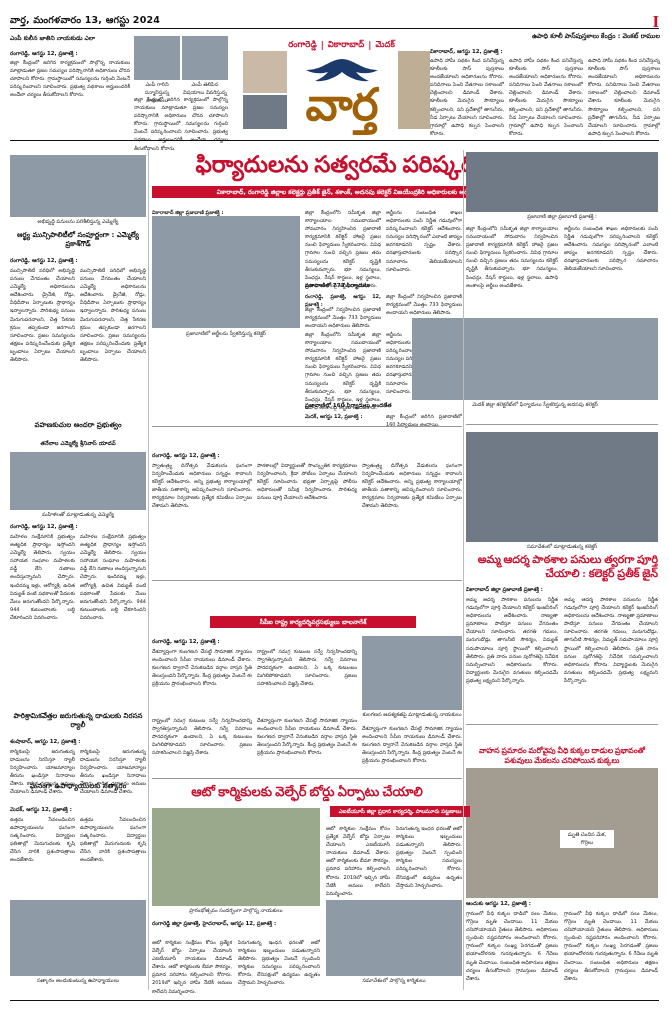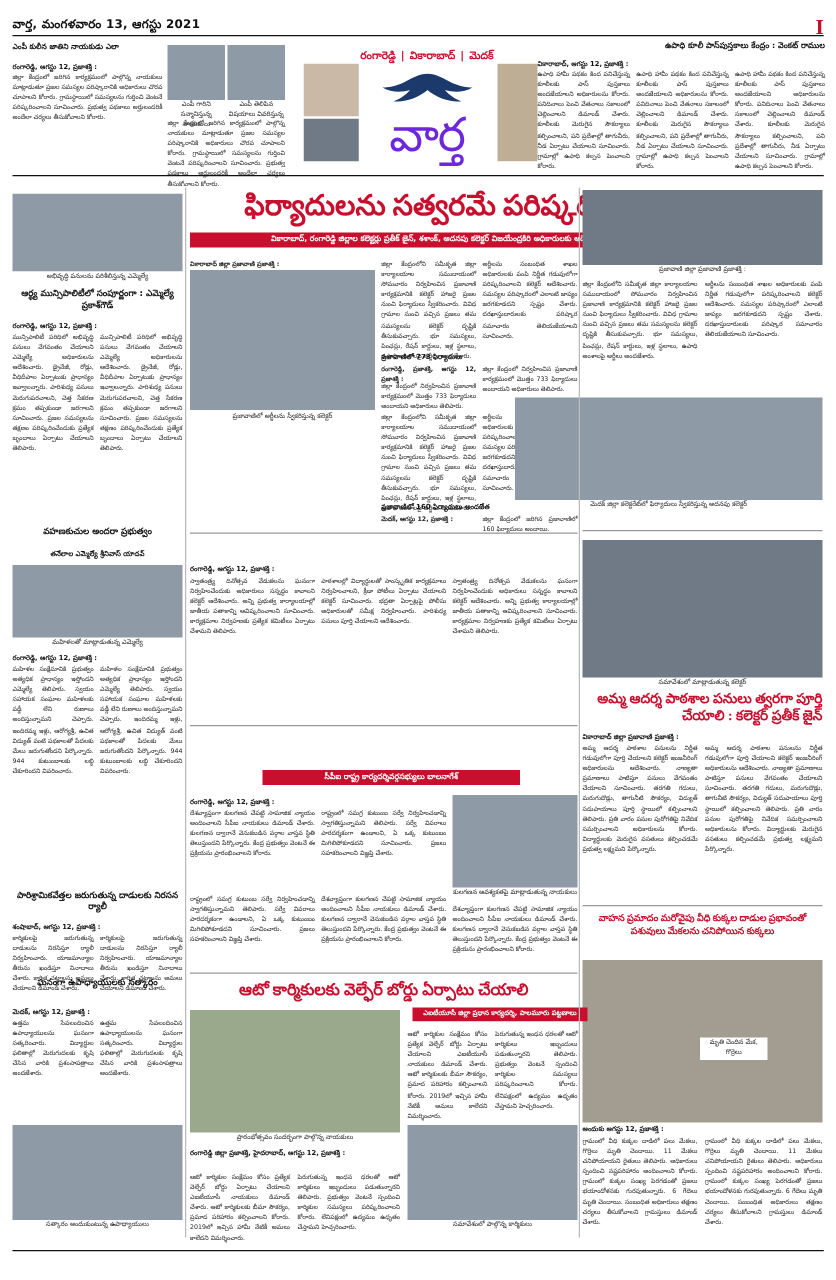--- a/index.html
+++ b/index.html
@@ -29,21 +29,21 @@
     display:flex;align-items:center;justify-content:center;gap:4px;
     font-size:8.5px;font-weight:bold;color:#c8102e;
   }
   .editions span.sep{color:#c8102e;font-weight:bold;}
 
   .logo{
     position:absolute;left:244px;top:40px;width:175px;height:74px;
     display:flex;align-items:flex-end;justify-content:center;
   }
   .logo-text{
-    font-family:"Liberation Serif",serif;font-size:38px;font-weight:normal;color:#6d28d9;
+    font-family:"Liberation Serif",serif;font-size:45px;font-weight:bold;color:#a16207;
     line-height:1;letter-spacing:-1px;
   }
   .logo-bird{
     position:absolute;left:50%;top:2px;transform:translateX(-50%);
   }
 
   
   .ph{background:#b9c3cc;position:absolute;overflow:hidden;}
   .ph.warm{background:#c9b9a6;}
   .ph.crowd{background:#8e9aa6;}
@@ -73,21 +73,21 @@
 
   .datetag{position:absolute;font-size:5.4px;font-weight:bold;color:#111;}
   .vline{position:absolute;width:1px;background:#bbb;}
 </style>
 </head>
 <body>
 
 <div class="page">
 
   <div class="masthead">
-    <div class="dateline">వార్త, మంగళవారం 13, ఆగస్టు 2021</div>
+    <div class="dateline">వార్త, మంగళవారం 13, ఆగస్టు 2024</div>
     <div class="edition-letter">I</div>
     <div class="rule-top"></div>
 
     <div class="editions">
       <span>రంగారెడ్డి</span>
       <span class="sep">|</span>
       <span>వికారాబాద్</span>
       <span class="sep">|</span>
       <span>మెదక్</span>
     </div>
@@ -199,21 +199,21 @@
   <div class="datetag" style="left:152px;top:638px;">రంగారెడ్డి, ఆగస్టు 12, ప్రజాశక్తి :</div>
   <div class="tcol" style="left:152px;top:647px;width:100px;">దేశవ్యాప్తంగా కులగణన చేపట్టి సామాజిక న్యాయం అందించాలని సీపీఐ నాయకులు డిమాండ్ చేశారు. కులగణన ద్వారానే వెనుకబడిన వర్గాల వాస్తవ స్థితి తెలుస్తుందని పేర్కొన్నారు. కేంద్ర ప్రభుత్వం వెంటనే ఈ ప్రక్రియను ప్రారంభించాలని కోరారు.</div>
   <div class="tcol" style="left:257px;top:647px;width:100px;">రాష్ట్రంలో సమగ్ర కుటుంబ సర్వే నిర్వహించడాన్ని స్వాగతిస్తున్నామని తెలిపారు. సర్వే వివరాలు పారదర్శకంగా ఉండాలని, ఏ ఒక్క కుటుంబం మిగిలిపోకూడదని సూచించారు. ప్రజలు సహకరించాలని విజ్ఞప్తి చేశారు.</div>
   <div class="ph crowd" style="left:362px;top:636px;width:100px;height:74px;"></div>
   <div class="cap" style="left:362px;top:711px;width:100px;">కులగణన ఆవశ్యకతపై మాట్లాడుతున్న నాయకులు</div>
   <div class="tcol" style="left:362px;top:724px;width:100px;">దేశవ్యాప్తంగా కులగణన చేపట్టి సామాజిక న్యాయం అందించాలని సీపీఐ నాయకులు డిమాండ్ చేశారు. కులగణన ద్వారానే వెనుకబడిన వర్గాల వాస్తవ స్థితి తెలుస్తుందని పేర్కొన్నారు. కేంద్ర ప్రభుత్వం వెంటనే ఈ ప్రక్రియను ప్రారంభించాలని కోరారు.</div>
   <div class="tcol" style="left:152px;top:716px;width:100px;">రాష్ట్రంలో సమగ్ర కుటుంబ సర్వే నిర్వహించడాన్ని స్వాగతిస్తున్నామని తెలిపారు. సర్వే వివరాలు పారదర్శకంగా ఉండాలని, ఏ ఒక్క కుటుంబం మిగిలిపోకూడదని సూచించారు. ప్రజలు సహకరించాలని విజ్ఞప్తి చేశారు.</div>
   <div class="tcol" style="left:257px;top:716px;width:100px;">దేశవ్యాప్తంగా కులగణన చేపట్టి సామాజిక న్యాయం అందించాలని సీపీఐ నాయకులు డిమాండ్ చేశారు. కులగణన ద్వారానే వెనుకబడిన వర్గాల వాస్తవ స్థితి తెలుస్తుందని పేర్కొన్నారు. కేంద్ర ప్రభుత్వం వెంటనే ఈ ప్రక్రియను ప్రారంభించాలని కోరారు.</div>
 
   <div class="hr thin" style="left:466px;top:724px;width:192px;"></div>
-  <div class="headline" style="left:466px;top:730px;width:192px;font-size:7.6px;line-height:1.35;text-align:center;">వాహన ప్రమాదం మరోవైపు వీధి కుక్కల దాడుల ప్రభావంతో పశువులు మేకలను చనిపోయిన కుక్కలు</div>
+  <div class="headline" style="left:466px;top:746px;width:192px;font-size:7.6px;line-height:1.35;text-align:center;">వాహన ప్రమాదం మరోవైపు వీధి కుక్కల దాడుల ప్రభావంతో పశువులు మేకలను చనిపోయిన కుక్కలు</div>
   <div class="ph road" style="left:466px;top:768px;width:192px;height:130px;"></div>
   <div class="cap" style="left:560px;top:830px;width:52px;background:#fff;padding:1px;">మృతి చెందిన మేక, గొర్రెలు</div>
   <div class="datetag" style="left:466px;top:900px;">ఆందుకు ఆగస్టు 12, ప్రజాశక్తి :</div>
   <div class="tcol" style="left:466px;top:909px;width:92px;">గ్రామంలో వీధి కుక్కల దాడిలో పలు మేకలు, గొర్రెలు మృతి చెందాయి. 11 మేకలు చనిపోయాయని రైతులు తెలిపారు. అధికారులు స్పందించి నష్టపరిహారం అందించాలని కోరారు. గ్రామంలో కుక్కల సంఖ్య పెరగడంతో ప్రజలు భయాందోళనకు గురవుతున్నారు. 6 గేదెలు మృతి చెందాయి. సంబంధిత అధికారులు తక్షణం చర్యలు తీసుకోవాలని గ్రామస్తులు డిమాండ్ చేశారు.</div>
   <div class="tcol" style="left:564px;top:909px;width:94px;">గ్రామంలో వీధి కుక్కల దాడిలో పలు మేకలు, గొర్రెలు మృతి చెందాయి. 11 మేకలు చనిపోయాయని రైతులు తెలిపారు. అధికారులు స్పందించి నష్టపరిహారం అందించాలని కోరారు. గ్రామంలో కుక్కల సంఖ్య పెరగడంతో ప్రజలు భయాందోళనకు గురవుతున్నారు. 6 గేదెలు మృతి చెందాయి. సంబంధిత అధికారులు తక్షణం చర్యలు తీసుకోవాలని గ్రామస్తులు డిమాండ్ చేశారు.</div>
 
   <div class="hr thin" style="left:152px;top:778px;width:310px;"></div>
   <div class="headline" style="left:152px;top:784px;width:310px;font-size:13px;line-height:1.25;text-align:center;">ఆటో కార్మికులకు వెల్ఫేర్ బోర్డు ఏర్పాటు చేయాలి</div>
   <div class="kicker" style="left:330px;top:806px;width:130px;text-align:center;font-size:5.4px;">ఎఐటీయూసీ జిల్లా ప్రధాన కార్యదర్శి, పాలమూరు పట్టణాలు</div>
 

